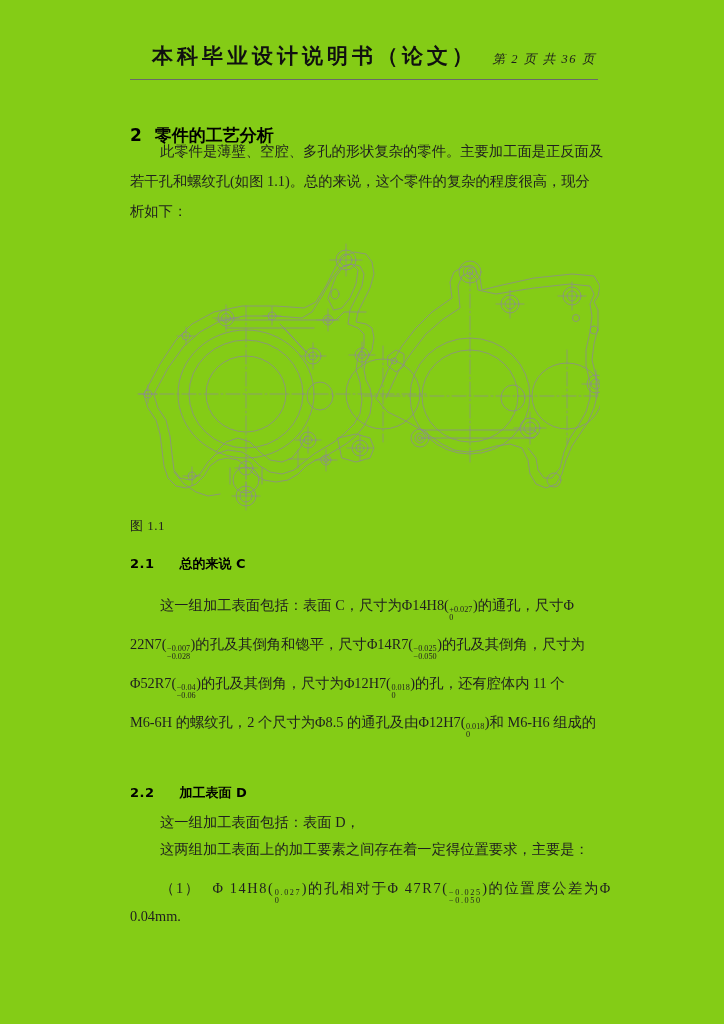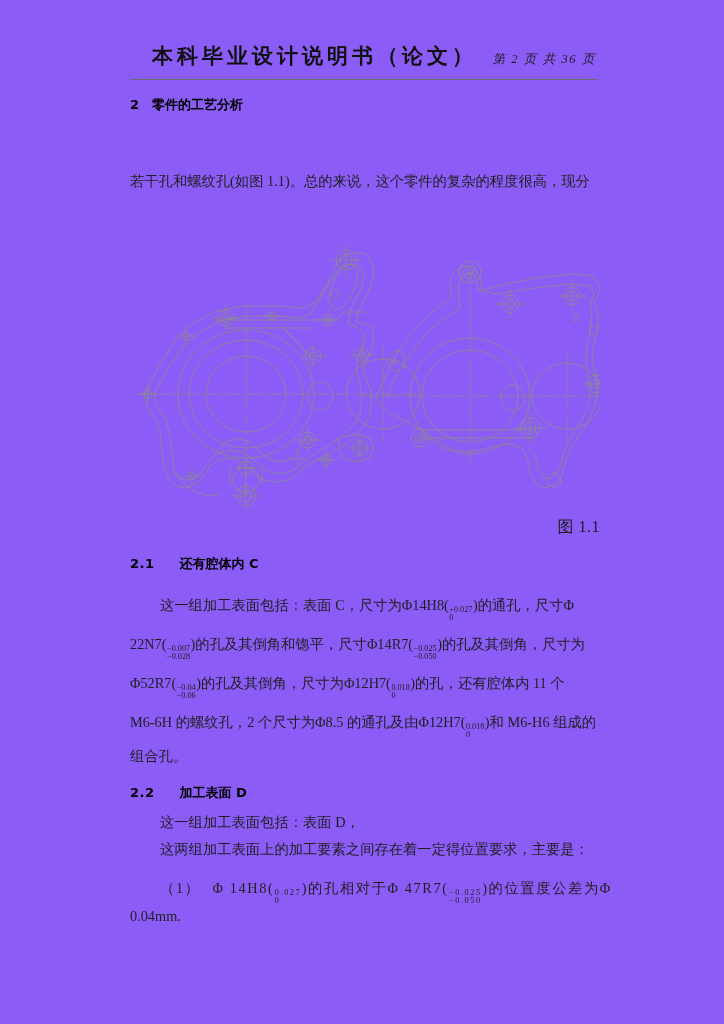--- a/index.html
+++ b/index.html
@@ -13,21 +13,21 @@
     font-family: "Liberation Serif", "DejaVu Serif", serif;
     color: #1a1a1a;
     position: relative;
     overflow: hidden;
   }
   .page {
     position: absolute;
     inset: 0;
     width: 724px;
     height: 1024px;
-    background: #8b5cf6;
+    background: #84cc16;
   }
 
   
   .header {
     position: absolute;
     left: 130px;
     top: 42px;
     width: 468px;
     height: 38px;
   }
@@ -59,24 +59,25 @@
     width: 468px;
     height: 0;
     border-top: 1.6px solid #6a6a6a;
   }
 
   
   .h1 {
     position: absolute;
     left: 130px;
     font-family: "DejaVu Sans", "Liberation Sans", sans-serif;
-    font-size: 13px;
+    font-size: 17px;
     font-weight: bold;
     color: #000;
     white-space: nowrap;
+    margin-top: 28px;
   }
   .h1 .num { margin-right: 13px; }
   .h2 {
     position: absolute;
     left: 130px;
     font-family: "DejaVu Sans", "Liberation Sans", sans-serif;
     font-size: 13px;
     font-weight: bold;
     color: #000;
     white-space: nowrap;
@@ -115,42 +116,44 @@
     top: 228px;
     width: 470px;
     height: 300px;
   }
   .figure svg { display: block; }
   .figcap {
     position: absolute;
     left: 130px;
     top: 517px;
     width: 470px;
-    text-align: right;
-    font-size: 16px;
+    text-align: left;
+    font-size: 13px;
     color: #1f1f1f;
     letter-spacing: 0.5px;
   }
 </style>
 </head>
 <body>
 
 <div class="page">
 
   <div class="header">
     <div class="header-title">本科毕业设计说明书（论文）</div>
     <div class="header-pageinfo">第 2 页 共 36 页</div>
   </div>
   <div class="header-rule"></div>
 
   <div class="h1" style="top:96px">
     <span class="num">2</span><span>零件的工艺分析</span>
   </div>
 
+  <div class="line" style="top:142px"><span class="indent"></span><span>此零件是薄壁、空腔、多孔的形状复杂的零件。主要加工面是正反面及</span></div>
   <div class="line" style="top:172px"><span>若干孔和螺纹孔(如图 1.1)。总的来说，这个零件的复杂的程度很高，现分</span></div>
+  <div class="line" style="top:202px"><span>析如下：</span></div>
 
   <div class="figure">
     <svg width="470" height="300" viewBox="0 0 470 300" xmlns="http://www.w3.org/2000/svg">
       <g fill="none" stroke="#8d8d8d" stroke-width="0.8" stroke-linejoin="round" stroke-linecap="round">
 
         <g>
 
           <path d="M14,166 L30,136 L46,112 L62,96 L84,84 L112,78 L146,78 L174,80
                    L186,74 L196,58 L206,38 L214,28 L224,24 L236,26 L242,34 L244,46
                    L240,60 L234,72 L228,84 L226,94 L236,96 L242,100 L244,110 L242,122
@@ -344,42 +347,39 @@
               </g>
           </g>
         </g>
 
       </g>
     </svg>
   </div>
   <div class="figcap">图 1.1</div>
 
   <div class="h2" style="top:555px">
-    <span class="num">2.1</span><span>还有腔体内 C</span>
+    <span class="num">2.1</span><span>总的来说 C</span>
   </div>
 
   <div class="line" style="top:591px">
     <span class="indent"></span><span>这一组加工表面包括：表面 C，尺寸为Φ14H8(</span><span class="tol"><span class="up">+0.027</span><span class="dn">0</span></span><span>)的通孔，尺寸Φ</span>
   </div>
 
   <div class="line" style="top:630px">
     <span>22N7(</span><span class="tol"><span class="up">−0.007</span><span class="dn">−0.028</span></span><span>)的孔及其倒角和锪平，尺寸Φ14R7(</span><span class="tol"><span class="up">−0.025</span><span class="dn">−0.050</span></span><span>)的孔及其倒角，尺寸为</span>
   </div>
 
   <div class="line" style="top:669px">
     <span>Φ52R7(</span><span class="tol"><span class="up">−0.04</span><span class="dn">−0.06</span></span><span>)的孔及其倒角，尺寸为Φ12H7(</span><span class="tol"><span class="up">0.018</span><span class="dn">0</span></span><span>)的孔，还有腔体内 11 个</span>
   </div>
 
   <div class="line" style="top:708px">
     <span>M6-6H 的螺纹孔，2 个尺寸为Φ8.5 的通孔及由Φ12H7(</span><span class="tol"><span class="up">0.018</span><span class="dn">0</span></span><span>)和 M6-H6 组成的</span>
   </div>
 
-  <div class="line" style="top:747px">
-    <span>组合孔。</span>
-  </div>
 
   <div class="h2" style="top:784px">
     <span class="num">2.2</span><span>加工表面 D</span>
   </div>
 
   <div class="line" style="top:813px">
     <span class="indent"></span><span>这一组加工表面包括：表面 D，</span>
   </div>
   <div class="line" style="top:840px">
     <span class="indent"></span><span>这两组加工表面上的加工要素之间存在着一定得位置要求，主要是：</span>

